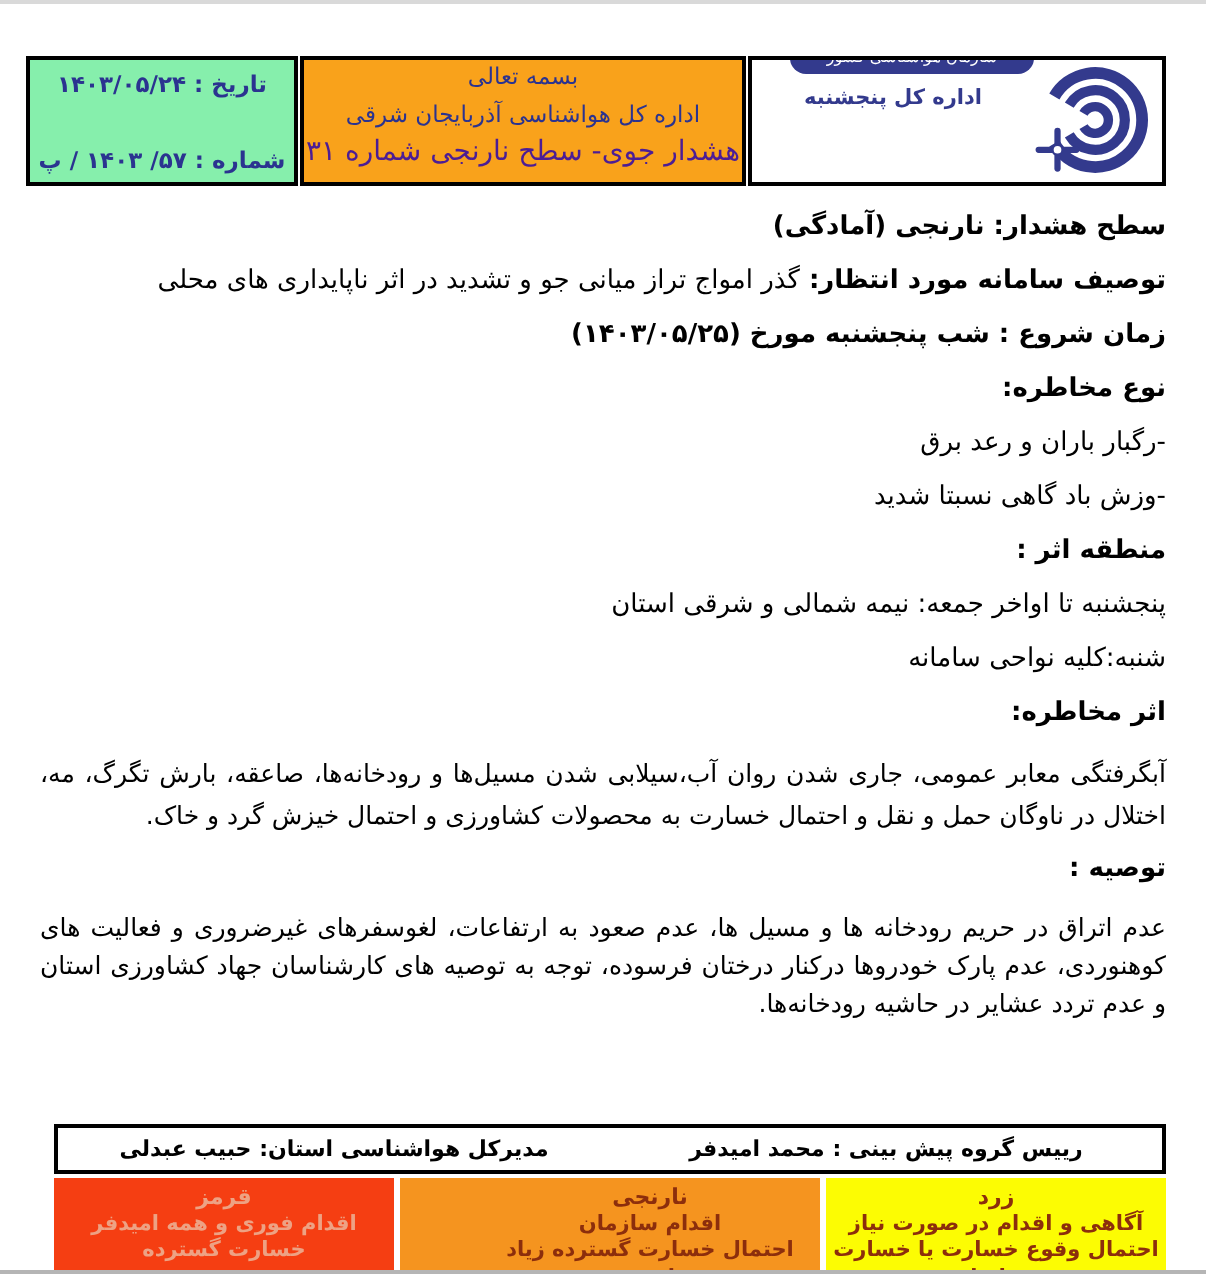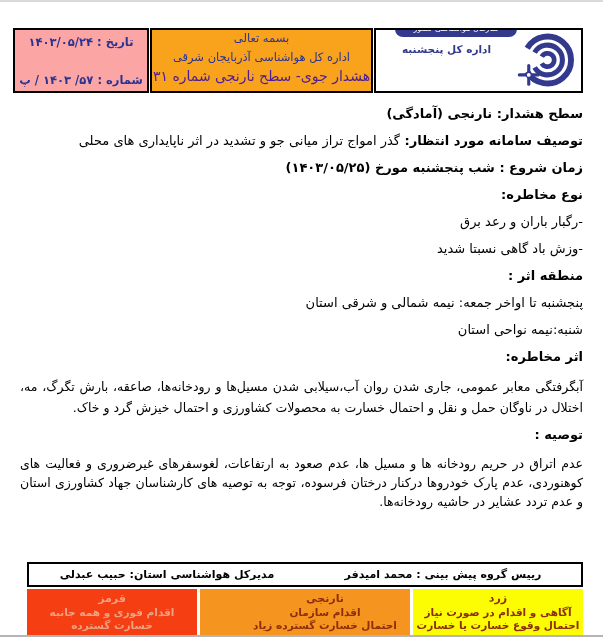--- a/index.html
+++ b/index.html
@@ -7,21 +7,21 @@
     position:relative; width:603px; height:637px; background:#fff;
     direction:rtl; font-family:"DejaVu Sans", sans-serif; color:#000;
     overflow:hidden;
   }
   .top-edge { position:absolute; top:0; left:0; right:0; height:2px; background:#d9d9d9; }
   .bottom-edge { position:absolute; bottom:0; left:0; right:0; height:2px; background:#b5b5b5; }
 
   
   .date-box {
     position:absolute; left:13px; top:28px; width:132px; height:61px;
-    border:2px solid #000; background:#fca5a5;
+    border:2px solid #000; background:#86efac;
     display:flex; flex-direction:column; justify-content:center; gap:24px;
     text-align:center; color:#2B3390; font-size:11.5px; font-weight:600;
   }
   .title-box {
     position:absolute; left:150px; top:28px; width:219px; height:61px;
     border:2px solid #000;
     display:flex; flex-direction:column; justify-content:flex-start; gap:3px;
     text-align:center; color:#2B3390; font-size:11.5px; line-height:16px;
   }
   .title-box .l3 { font-weight:400; color:#4c1d95; font-size:14px; }
@@ -112,21 +112,21 @@
     <p class="ln"><b>توصیف سامانه مورد انتظار: </b><span>گذر امواج تراز میانی جو و تشدید در اثر ناپایداری های محلی</span></p>
 
     <p class="ln bold">زمان شروع :  شب پنجشنبه مورخ (۱۴۰۳/۰۵/۲۵)</p>
 
     <p class="ln bold">نوع مخاطره:</p>
     <p class="ln">-رگبار باران و رعد برق</p>
     <p class="ln">-وزش باد گاهی نسبتا شدید</p>
 
     <p class="ln bold">منطقه اثر :</p>
     <p class="ln">پنجشنبه تا اواخر جمعه: نیمه شمالی و شرقی استان</p>
-    <p class="ln">شنبه:نیمه نواحی استان</p>
+    <p class="ln">شنبه:کلیه نواحی سامانه</p>
 
 
     <p class="ln bold">اثر مخاطره:</p>
     <p class="para">آبگرفتگی معابر عمومی، جاری شدن روان آب،سیلابی شدن مسیل‌ها و رودخانه‌ها، صاعقه، بارش تگرگ، مه، اختلال در ناوگان حمل و نقل و احتمال خسارت به محصولات کشاورزی و احتمال خیزش گرد و خاک.</p>
 
     <p class="ln bold">توصیه :</p>
     <p class="para small">عدم اتراق در حریم رودخانه ها و مسیل ها، عدم صعود به ارتفاعات، لغوسفرهای غیرضروری و فعالیت های کوهنوردی، عدم پارک خودروها درکنار درختان فرسوده، توجه به توصیه های کارشناسان جهاد کشاورزی استان و عدم تردد عشایر در حاشیه رودخانه‌ها.</p>
   </main>
 
   <div class="sig-box">
@@ -140,19 +140,19 @@
       <div>آگاهی و اقدام در صورت نیاز</div>
       <div>احتمال وقوع خسارت یا خسارت نقطه ای</div>
     </div>
     <div class="legend-box" style="background: rgb(245, 148, 31); color: rgb(140, 46, 12); padding-left: 40px;">
       <div class="t">نارنجی</div>
       <div>اقدام سازمان</div>
       <div>احتمال خسارت گسترده زیاد است</div>
     </div>
     <div class="legend-box" style="background: rgb(245, 62, 18); color: rgb(237, 162, 132);">
       <div class="t">قرمز</div>
-      <div>اقدام فوری و همه جانبه</div>
+      <div>اقدام فوری و همه امیدفر</div>
       <div>خسارت گسترده</div>
     </div>
   </div>
 
   <div class="bottom-edge"></div>
 </div>
 
 </body></html>

